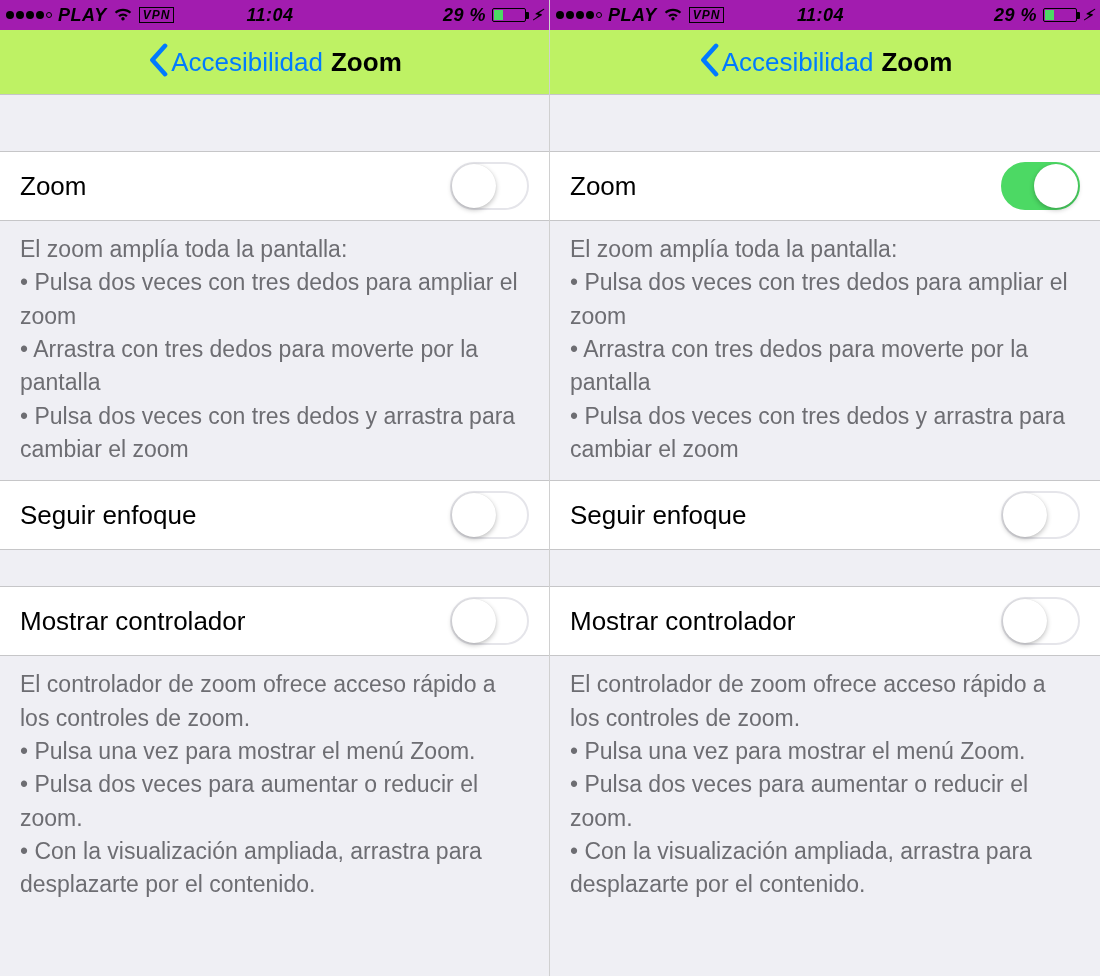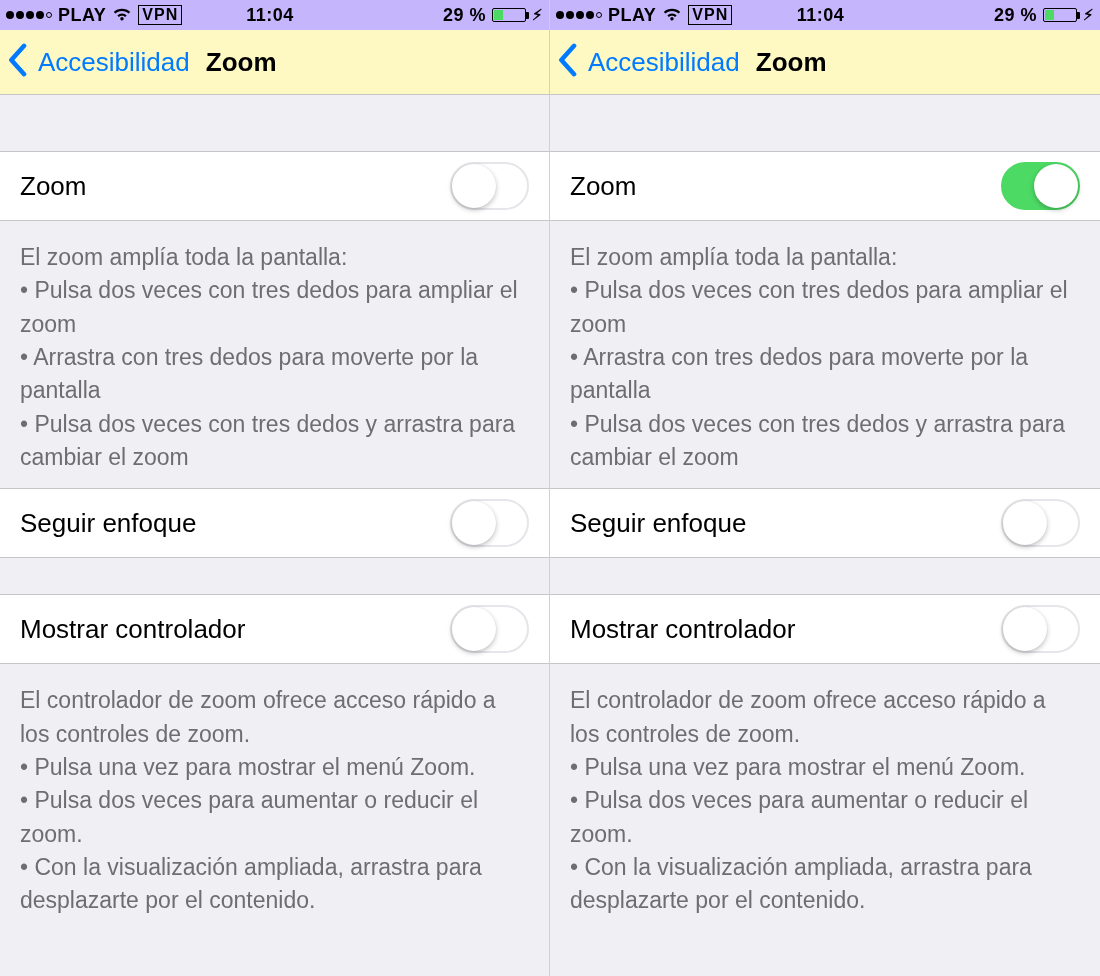--- a/index.html
+++ b/index.html
@@ -21,59 +21,61 @@
     background: #efeff4;
     display: flex;
     flex-direction: column;
     border-right: 1px solid #d0d0d0;
   }
   .phone:last-child { border-right: 0; }
 
   
   .statusbar {
     height: 30px;
-    background: #c4b5fd;
+    background: #a21caf;
     display: flex;
     align-items: center;
     justify-content: space-between;
     font-size: 18px;
     font-weight: 600;
     color: #000;
     padding: 0 6px;
     letter-spacing: .5px;
+    font-style: italic;
   }
   .sb-left, .sb-right { display: flex; align-items: center; gap: 6px; }
   .sb-center { position:absolute; left:0; right:9px; text-align:center; pointer-events:none; font-weight:600;}
   .statusbar { position: relative; }
 
   .signal-dots { display:flex; gap:2px; align-items:center; }
   .signal-dots span { width:8px; height:8px; border-radius:50%; background:#000; display:inline-block; }
   .signal-dots span.empty { background:transparent; border:1.5px solid #000; width:6px; height:6px;}
   .wifi { display:inline-block; }
   .vpn-box {
-    border:1.5px solid #000; font-size:16px; padding:0 3px; letter-spacing:1px; font-weight:600;
+    border:1.5px solid #000; font-size:12px; padding:0 3px; letter-spacing:1px; font-weight:600;
   }
   .battery {
     width:34px; height:14px; border:1.5px solid #000; border-radius:2px; position:relative;
   }
   .battery:after {
     content:""; position:absolute; right:-4px; top:3px; width:2.5px; height:7px; background:#000; border-radius:0 1px 1px 0;
   }
   .battery .fill { position:absolute; left:1px; top:1px; bottom:1px; width:29%; background:#4cd964; }
   .bolt { font-size:15px; }
 
   
   .navbar {
     height: 65px;
-    background:#fef9c3;
+    background:#bef264;
     border-bottom:1px solid #c6c6c8;
     display:flex;
     align-items:center;
     padding: 0 6px;
-    gap:10px;
+    gap:2px;
+    justify-content:center;
   }
   .chevron { color:#007aff; }
   .back-label { color:#007aff; font-size:26px; font-weight:400; }
   .nav-title { color:#000; font-size:26px; font-weight:600; margin-left:6px;}
 
   
   .spacer { height: 56px; }
   .spacer-small { height: 36px; }
 
   .cell {
@@ -95,21 +97,21 @@
   }
   .toggle .knob {
     position:absolute; top:0px; left:0px; width:44px; height:44px; border-radius:50%;
     background:#fff; box-shadow:0 2px 5px rgba(0,0,0,.25), 0 0 1px rgba(0,0,0,.1);
   }
   .toggle.on { background:#4cd964; border-color:#4cd964; }
   .toggle.on .knob { left:auto; right:0px; }
 
   
   .footer {
-    padding: 20px 20px 14px;
+    padding: 12px 20px 14px;
     color:#6d6d72;
     font-size:23px;
     line-height:1.45;
   }
   .footer .title { display:block; }
   .footer .bullet { display:block; }
 
 </style>
 </head>
 <body>

